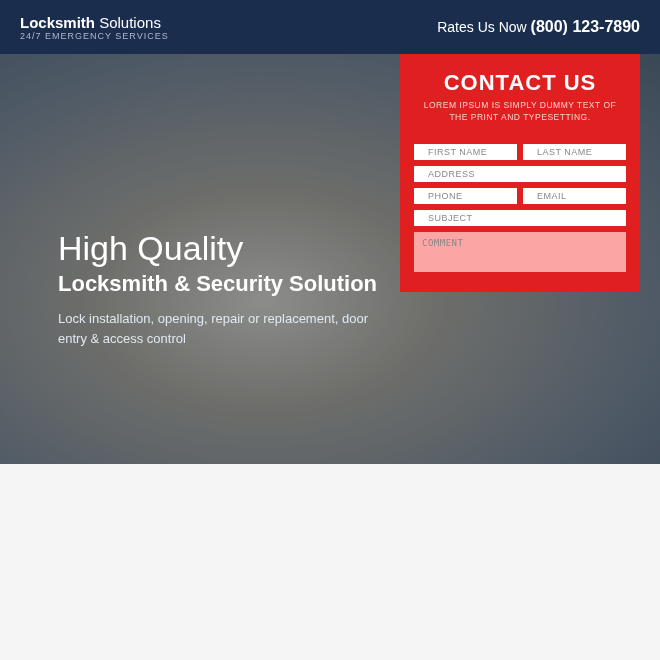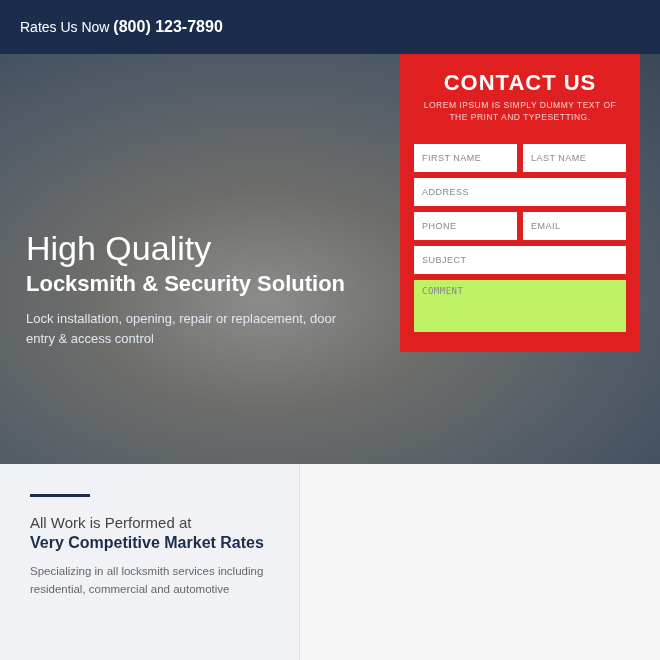--- a/index.html
+++ b/index.html
@@ -42,20 +42,21 @@
       position: absolute;
       top: 0; left: 0; right: 0; bottom: 0;
       background: rgba(30, 50, 70, 0.35);
     }
     .hero-content {
       position: relative;
       z-index: 2;
       padding: 40px 26px;
       max-width: 380px;
       margin-top: 60px;
+      margin-left: 32px;
     }
     .hero-title-large {
       color: #fff;
       font-size: 34px;
       font-weight: 300;
       line-height: 1.1;
       margin-bottom: 4px;
     }
     .hero-title-bold {
       color: #fff;
@@ -102,39 +103,39 @@
       background-color: #e02020;
       padding: 10px 14px 14px;
     }
     .contact-form-row {
       display: flex;
       gap: 6px;
       margin-bottom: 6px;
     }
     .contact-form-input {
       width: 100%;
-      height: 28px;
+      height: 16px;
       background: #fff;
       border: none;
-      padding: 0 8px;
+      padding: 0 14px;
       font-size: 9px;
       color: #555;
       text-transform: uppercase;
       letter-spacing: 0.5px;
     }
     .contact-form-input::placeholder {
       color: #888;
       font-size: 9px;
       text-transform: uppercase;
       letter-spacing: 0.5px;
     }
     .contact-form-textarea {
       width: 100%;
-      height: 52px;
-      background: #bef264;
+      height: 40px;
+      background: #fca5a5;
       border: none;
       padding: 6px 8px;
       font-size: 9px;
       color: #555;
       text-transform: uppercase;
       letter-spacing: 0.5px;
       resize: none;
       margin-bottom: 6px;
       display: block;
     }
@@ -215,20 +216,26 @@
       font-weight: 700;
       letter-spacing: 1.5px;
       text-transform: uppercase;
       cursor: pointer;
     }
   </style>
 </head>
 <body>
 
 <header class="header">
+  <div class="header-logo">
+    <div class="header-logo-title">
+      <strong>Locksmith</strong><span> Solutions</span>
+    </div>
+    <div class="header-logo-subtitle">24/7 EMERGENCY SERVICES</div>
+  </div>
   <div class="header-phone">
     <span>Rates Us Now </span><strong>(800) 123-7890</strong>
   </div>
 </header>
 
 <section class="hero">
   <div class="hero-bg"></div>
   <div class="hero-overlay"></div>
 
   <div class="hero-content">
@@ -256,19 +263,13 @@
       </div>
       <div class="contact-form-row">
         <input class="contact-form-input" type="text" placeholder="SUBJECT" style="">
       </div>
       <textarea class="contact-form-textarea" placeholder="COMMENT" style=""></textarea>
     </div>
   </div>
 </section>
 
 <section class="bottom-section">
-  <div class="bottom-left">
-    <div class="bottom-left-accent"></div>
-    <div class="bottom-left-title-light">All Work is Performed at</div>
-    <div class="bottom-left-title-bold">Very Competitive Market Rates</div>
-    <div class="bottom-left-desc">Specializing in all locksmith services including residential, commercial and automotive</div>
-  </div>
 </section>
 
 </body></html>

